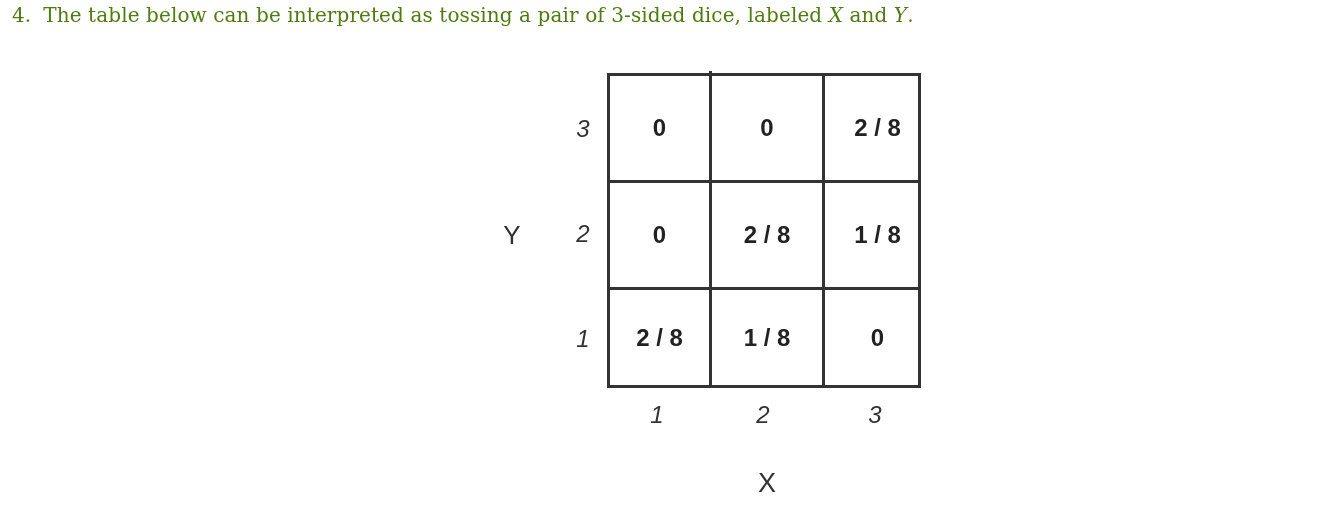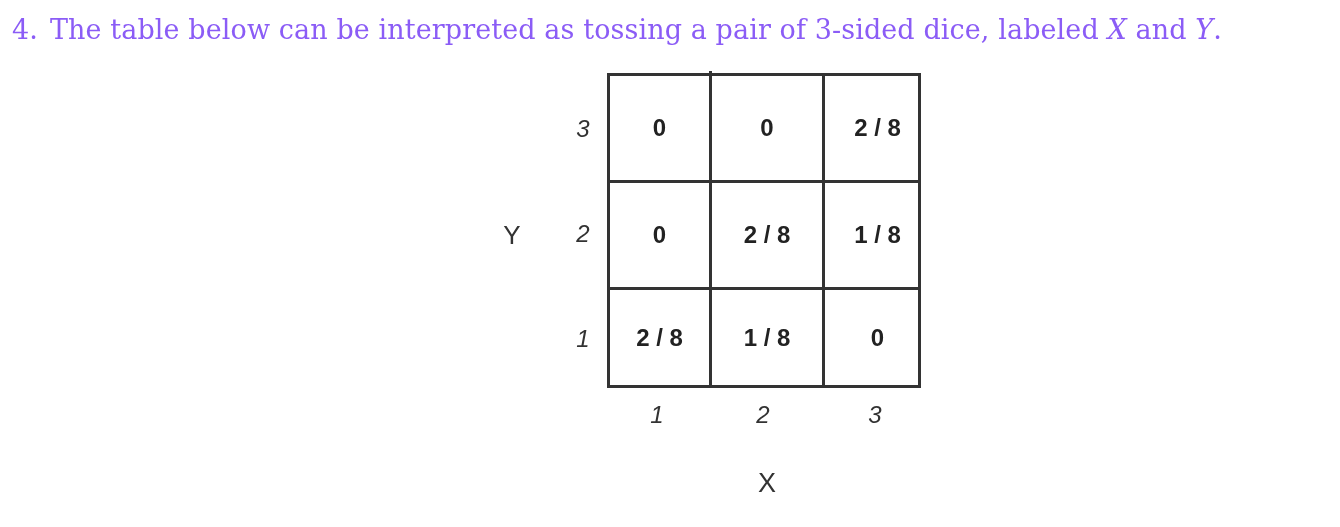--- a/index.html
+++ b/index.html
@@ -1,20 +1,20 @@
 <!DOCTYPE html>
 <html><head>
   <meta charset="utf-8">
   <style>
     html, body { margin: 0; padding: 0; background: #ffffff; }
     body { width: 1340px; height: 527px; position: relative; overflow: hidden; }
     .question {
-      position: absolute; left: 12px; top: 14px;
+      position: absolute; left: 12px; top: 3px;
       font-family: "DejaVu Serif", "Liberation Serif", serif;
-      font-size: 27px; color: #8b5cf6; white-space: nowrap; letter-spacing: 0.1px;
+      font-size: 20px; color: #4d7c0f; white-space: nowrap; letter-spacing: 0.1px;
     }
     .question .num { margin-right: 12px; }
     .question i { font-style: italic; }
     .grid {
       position: absolute; left: 607px; top: 73px;
       width: 314px; height: 315px;
     }
     .line { position: absolute; background: #333; }
     .cell {
       position: absolute;

